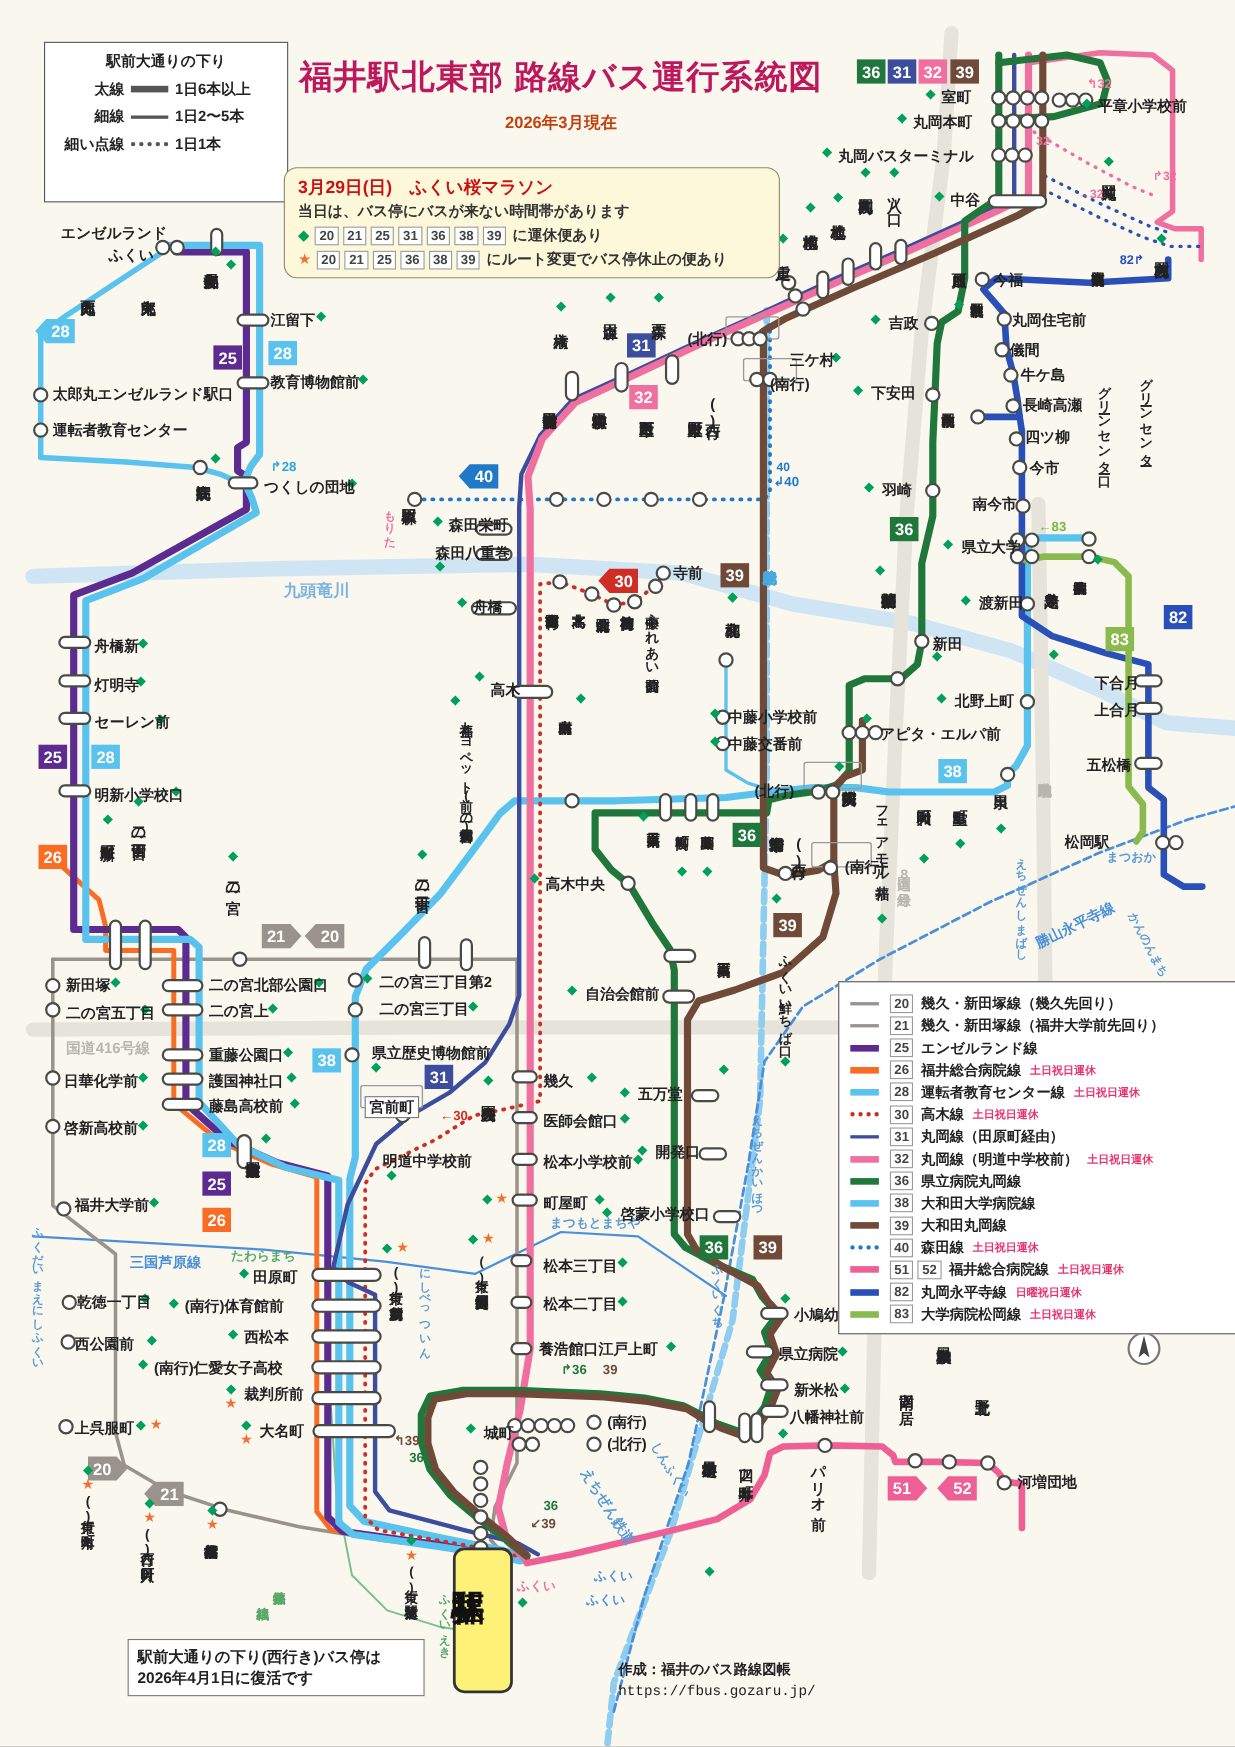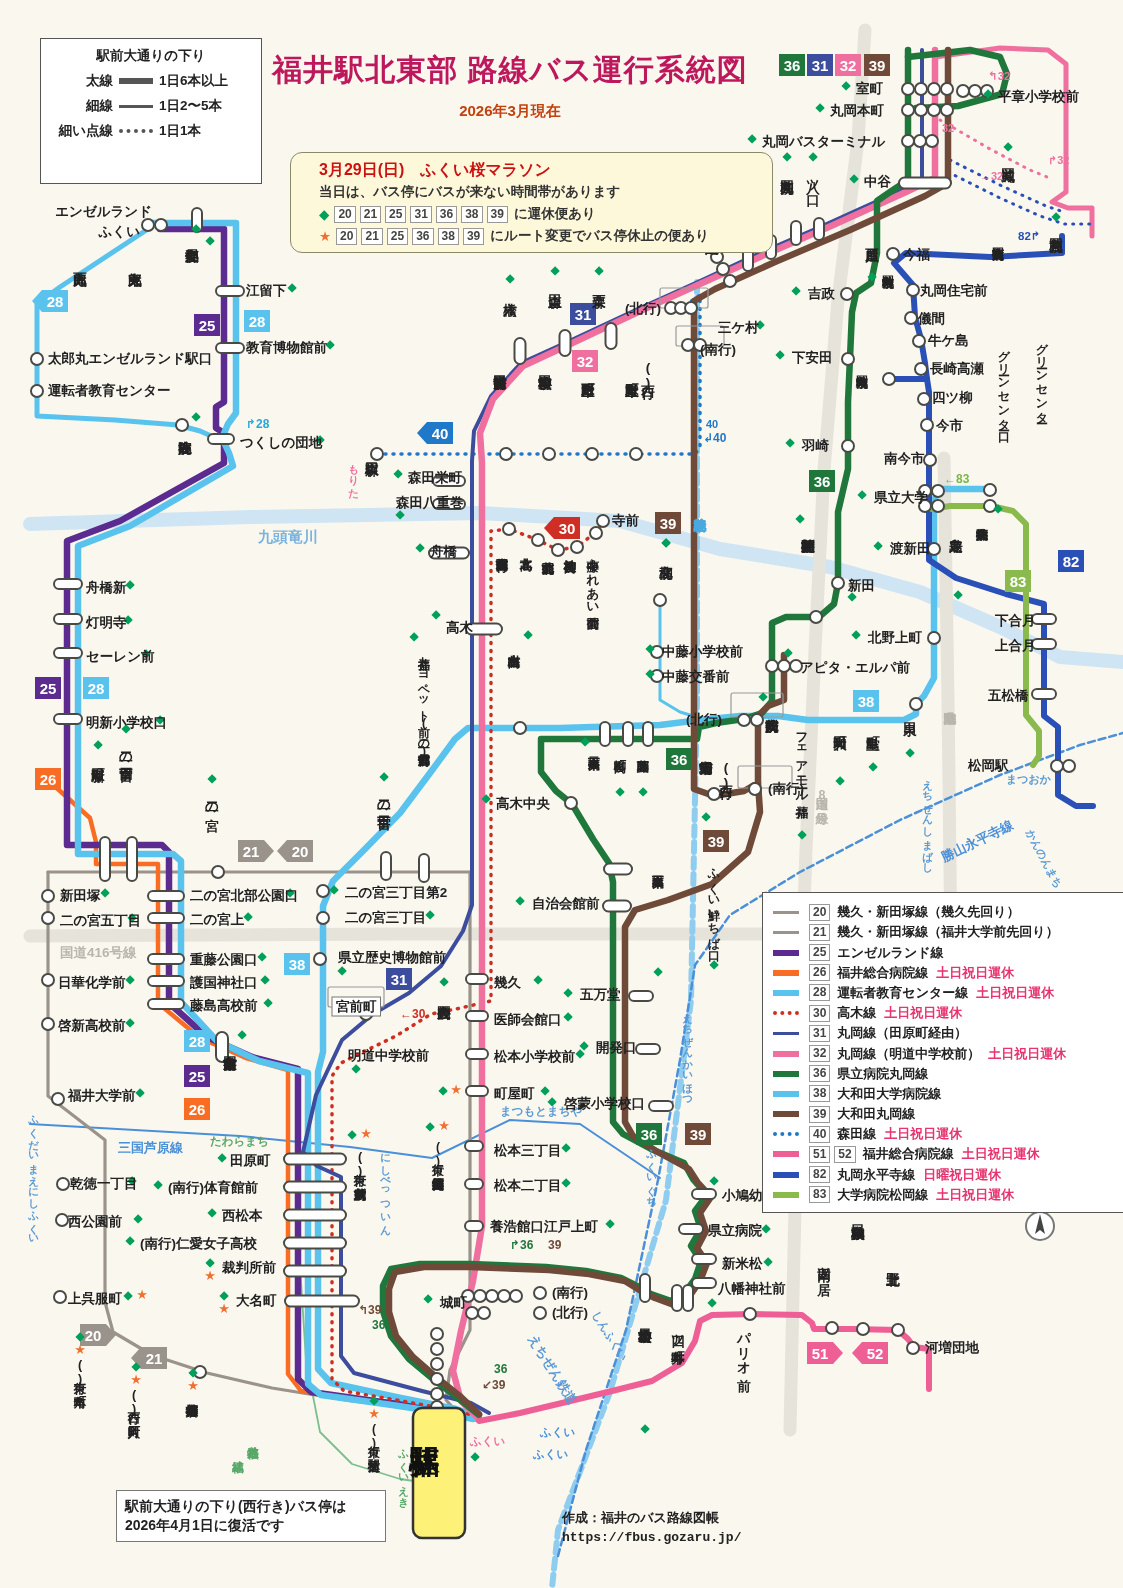--- a/index.html
+++ b/index.html
@@ -7,34 +7,34 @@
          font-family:"Liberation Sans","DejaVu Sans",sans-serif;}
   #map{position:absolute;left:0;top:0;}
   .abs{position:absolute;}
   #title{left:255px;top:50px;width:510px;text-align:center;font-size:30px;font-weight:bold;color:#be185d;letter-spacing:1px;}
   #date{left:255px;top:102px;width:510px;text-align:center;font-size:15px;font-weight:bold;color:#c2410c;}
   #freqbox{left:40px;top:38px;width:200px;height:128px;background:#fff;border:1.5px solid #555;padding:8px 10px;font-size:13.5px;font-weight:bold;color:#222;}
   #freqbox .ft{text-align:center;margin-bottom:7px;}
   .frow{display:flex;align-items:center;margin:7px 0;}
   .frow .fl{width:62px;text-align:right;margin-right:6px;}
   .fsw{width:34px;margin-right:6px;}
-  #notice{left:258px;top:152px;width:425px;background:#fdf8da;border:1.5px solid #8a8a6a;border-radius:12px;padding:7px 28px;font-size:13.5px;font-weight:bold;color:#333;margin-left:32px;}
+  #notice{left:258px;top:152px;width:425px;background:#fdf8da;border:1.5px solid #8a8a6a;border-radius:12px;padding:7px 12px;font-size:13.5px;font-weight:bold;color:#333;}
   #notice .nh{font-size:16px;color:#cc1111;margin-bottom:2px;}
   #notice .nrow{margin-top:4px;display:flex;align-items:center;flex-wrap:wrap;}
   .chip{display:inline-block;border:1px solid #999;background:#fff;color:#444;font-size:12px;font-weight:bold;
         padding:0 3px;margin:0 2px;line-height:15px;}
   .dia{color:#00a05a;margin-right:3px;} .str{color:#f07030;margin-right:3px;}
   #legend{left:762px;top:892px;width:356px;background:#fff;border:1.5px solid #555;padding:8px 8px 6px 10px;}
   .lrow{display:flex;align-items:center;font-size:13px;font-weight:bold;color:#222;margin:2.2px 0;white-space:nowrap;}
   .lsw{width:26px;margin-right:8px;flex:none;}
-  .lnote{color:#e8336e;margin-left:8px;font-size:13px;}
+  .lnote{color:#e8336e;margin-left:8px;font-size:10px;}
   #note1{left:116px;top:1490px;width:252px;background:#fff;border:1.5px solid #777;padding:6px 8px;font-size:14px;font-weight:bold;color:#222;line-height:1.35;}
   #note2{left:798px;top:1498px;width:302px;background:#faf7ef;border:1.5px solid #999;padding:9px 8px;font-size:13.5px;font-weight:bold;color:#222;}
   #credit{left:562px;top:1508px;font-size:13px;font-weight:bold;color:#222;line-height:1.5;}
-  #credit .url{font-family:"Liberation Mono","DejaVu Sans Mono",monospace;font-weight:bold;}
+  #credit .url{font-family:"Liberation Mono","DejaVu Sans Mono",monospace;font-weight:normal;}
 </style>
 </head>
 <body>
 
 <div id="stage">
   <svg id="map" width="1123" height="1588" viewBox="0 0 1123 1588">
       <polyline points="30,524 250,517 480,513 620,521 720,549 830,567 920,592 1000,627 1060,657 1123,662" fill="none" stroke="#cfe5f4" stroke-width="14" stroke-linejoin="round" stroke-linecap="round"></polyline>
       <polyline points="865,30 858,140 838,300 824,470 815,650 806,850 799,1050 794,1250 790,1430" fill="none" stroke="#e5e3da" stroke-width="13" stroke-linejoin="round" stroke-linecap="round"></polyline>
       <polyline points="944,458 948,700 951,950 949,1085" fill="none" stroke="#e5e3da" stroke-width="13" stroke-linejoin="round" stroke-linecap="round"></polyline>
       <polyline points="30,936 400,934 700,934 975,934" fill="none" stroke="#e5e3da" stroke-width="13" stroke-linejoin="round" stroke-linecap="round"></polyline>

